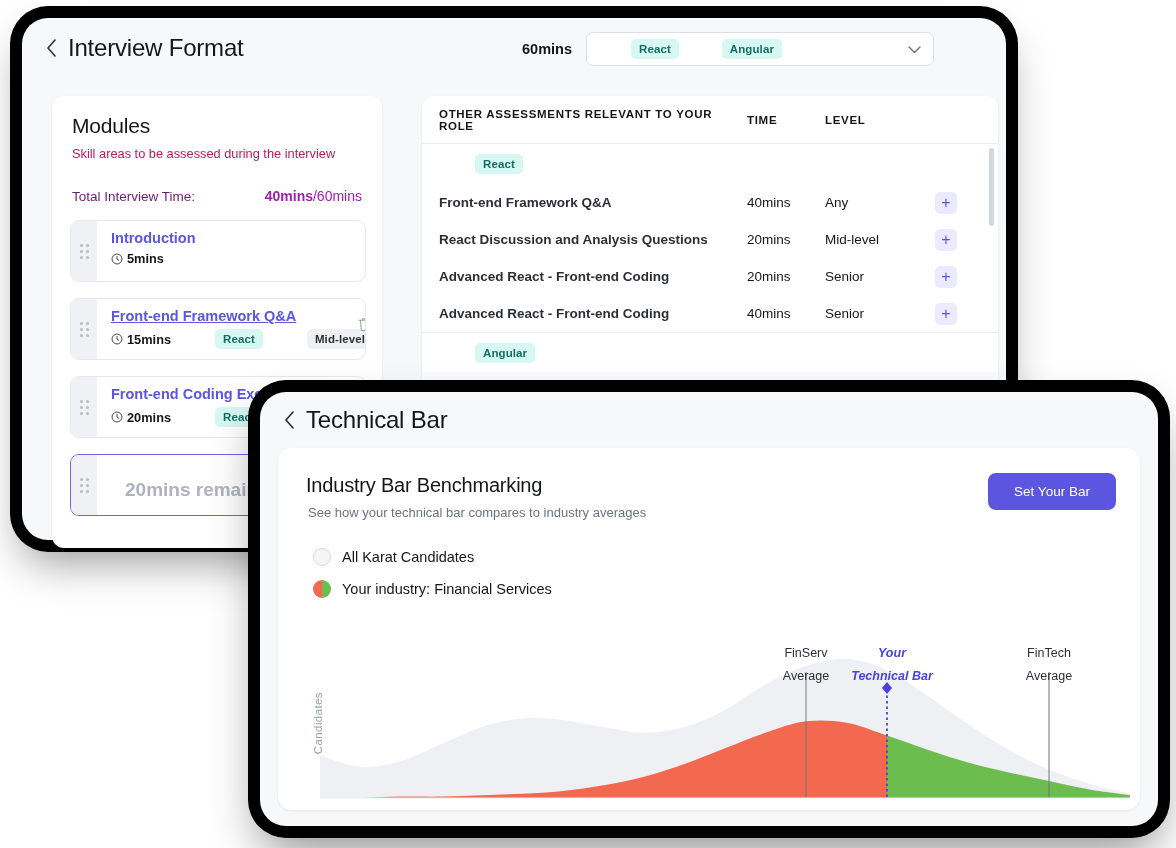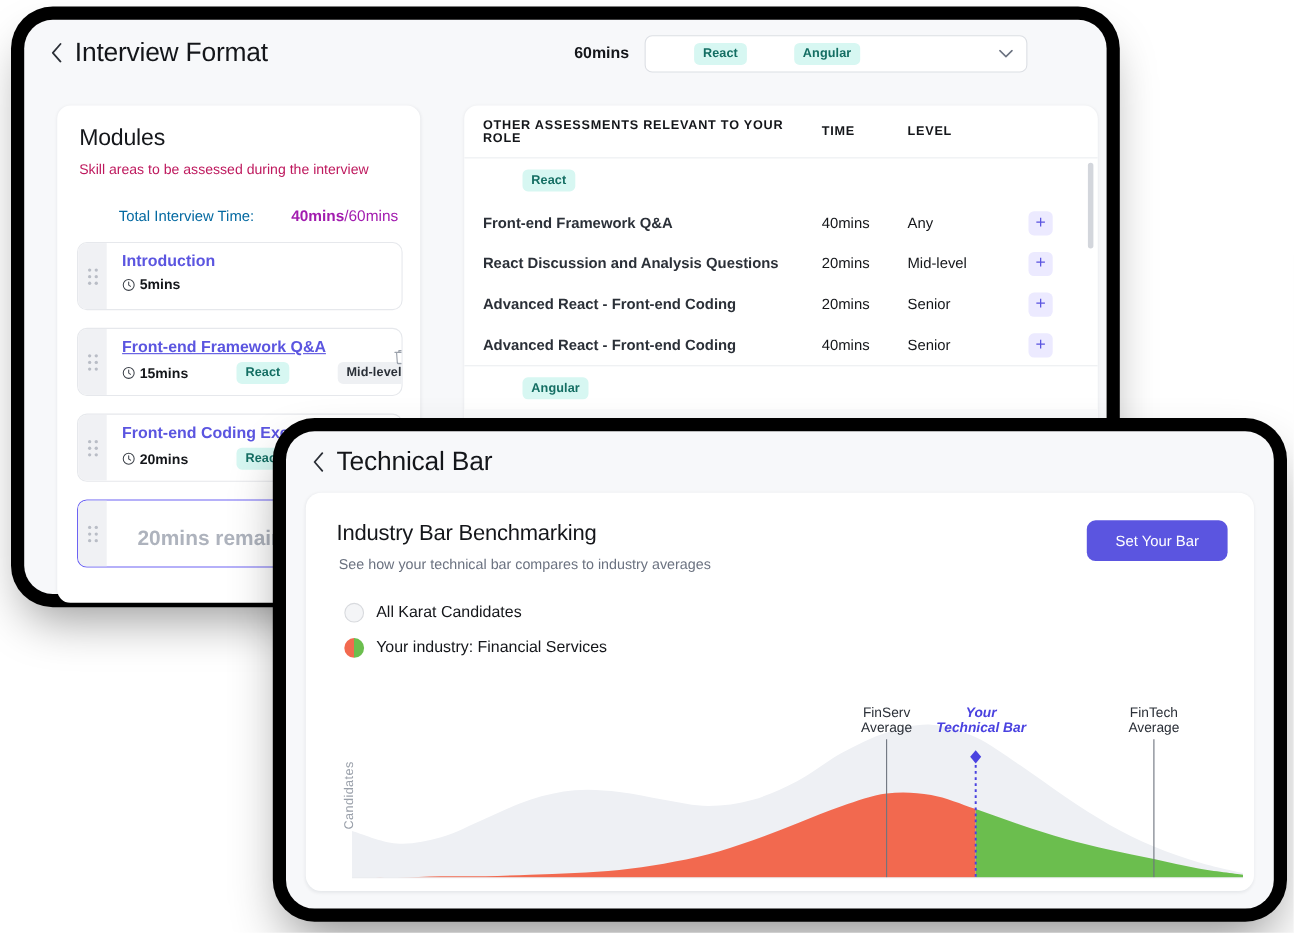--- a/index.html
+++ b/index.html
@@ -77,21 +77,21 @@
     font-size: 21px; font-weight: 400; color: #14161a; letter-spacing: -0.2px;
   }
   .modules-sub {
     position: absolute; left: 20px; top: 50px;
     font-size: 12.8px; color: #be185d;
   }
   .total-row {
     position: absolute; left: 20px; top: 92px; width: 290px;
     display: flex; justify-content: space-between; align-items: baseline;
   }
-  .total-label { font-size: 13.5px; color: #0369a1; margin-left: 36px; }
+  .total-label { font-size: 13.5px; color: #701a75; }
   .total-val { font-size: 14px; color: #a21caf; }
   .total-val b { font-weight: 700; }
   .total-val span { font-weight: 400; }
 
   .mod-list { position: absolute; left: 18px; top: 124px; width: 296px; }
   .mod-card {
     position: relative;
     height: 62px;
     background: #ffffff;
     border: 1px solid #e6e8ec;
@@ -211,21 +211,21 @@
   }
   .legend-label { font-size: 14.5px; color: #14161a; }
 
   .chart-wrap { position: absolute; left: 28px; top: 200px; width: 824px; height: 160px; }
   .y-axis-label {
     position: absolute; left: 6px; top: 44px;
     writing-mode: vertical-rl; transform: rotate(180deg);
     font-size: 11.5px; color: #9aa0aa; letter-spacing: 0.4px;
   }
   .ann {
-    position: absolute; text-align: center; font-size: 12.5px; line-height: 13px;
+    position: absolute; text-align: center; font-size: 12.5px; line-height: 23px;
     color: #2b3038; transform: translateX(-50%);
   }
   .ann.hl { color: #4a42e0; font-weight: 700; }
 </style>
 </head>
 <body>
 
 <div id="stage">
 
   <div class="win-back">

